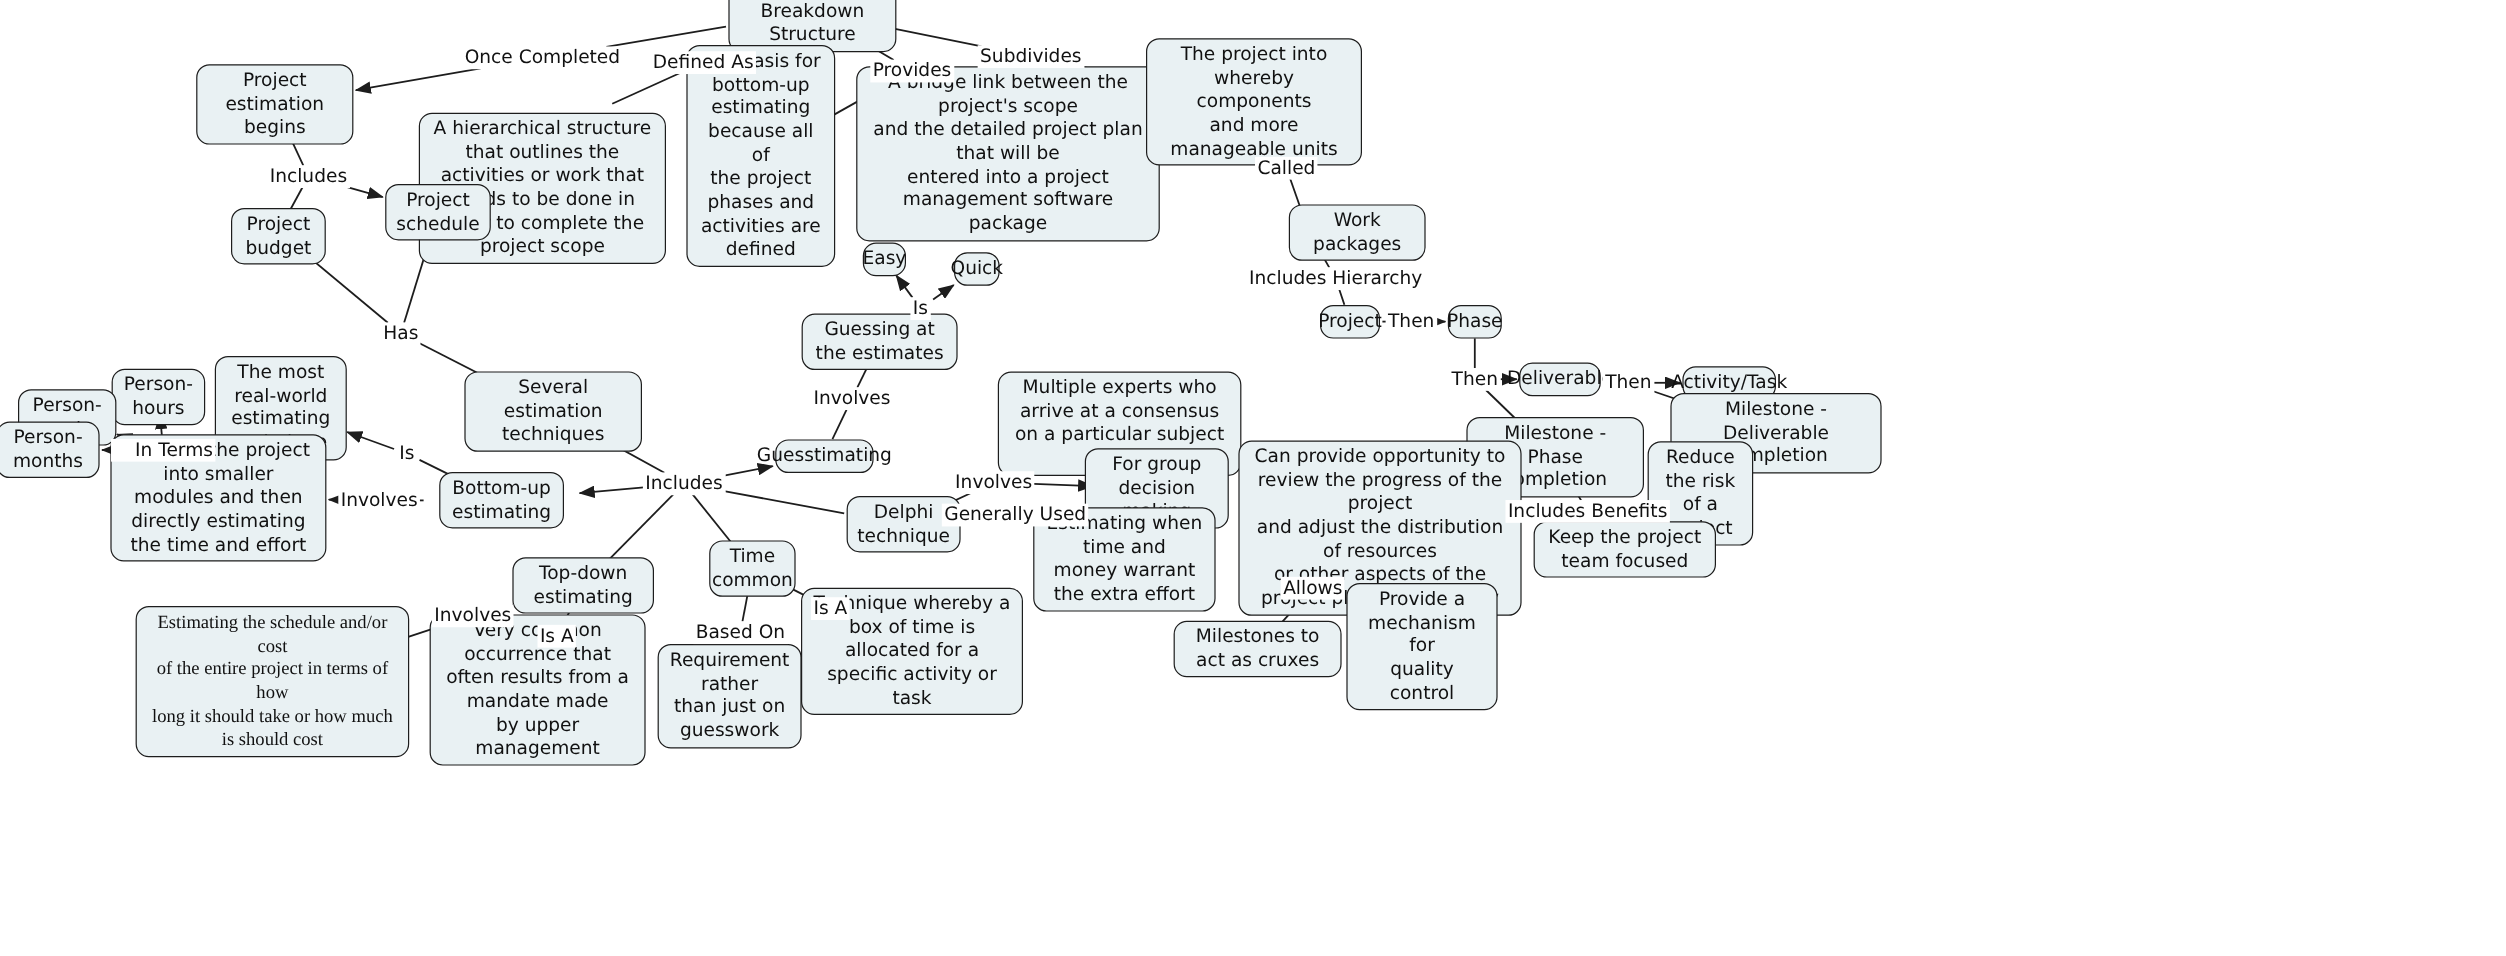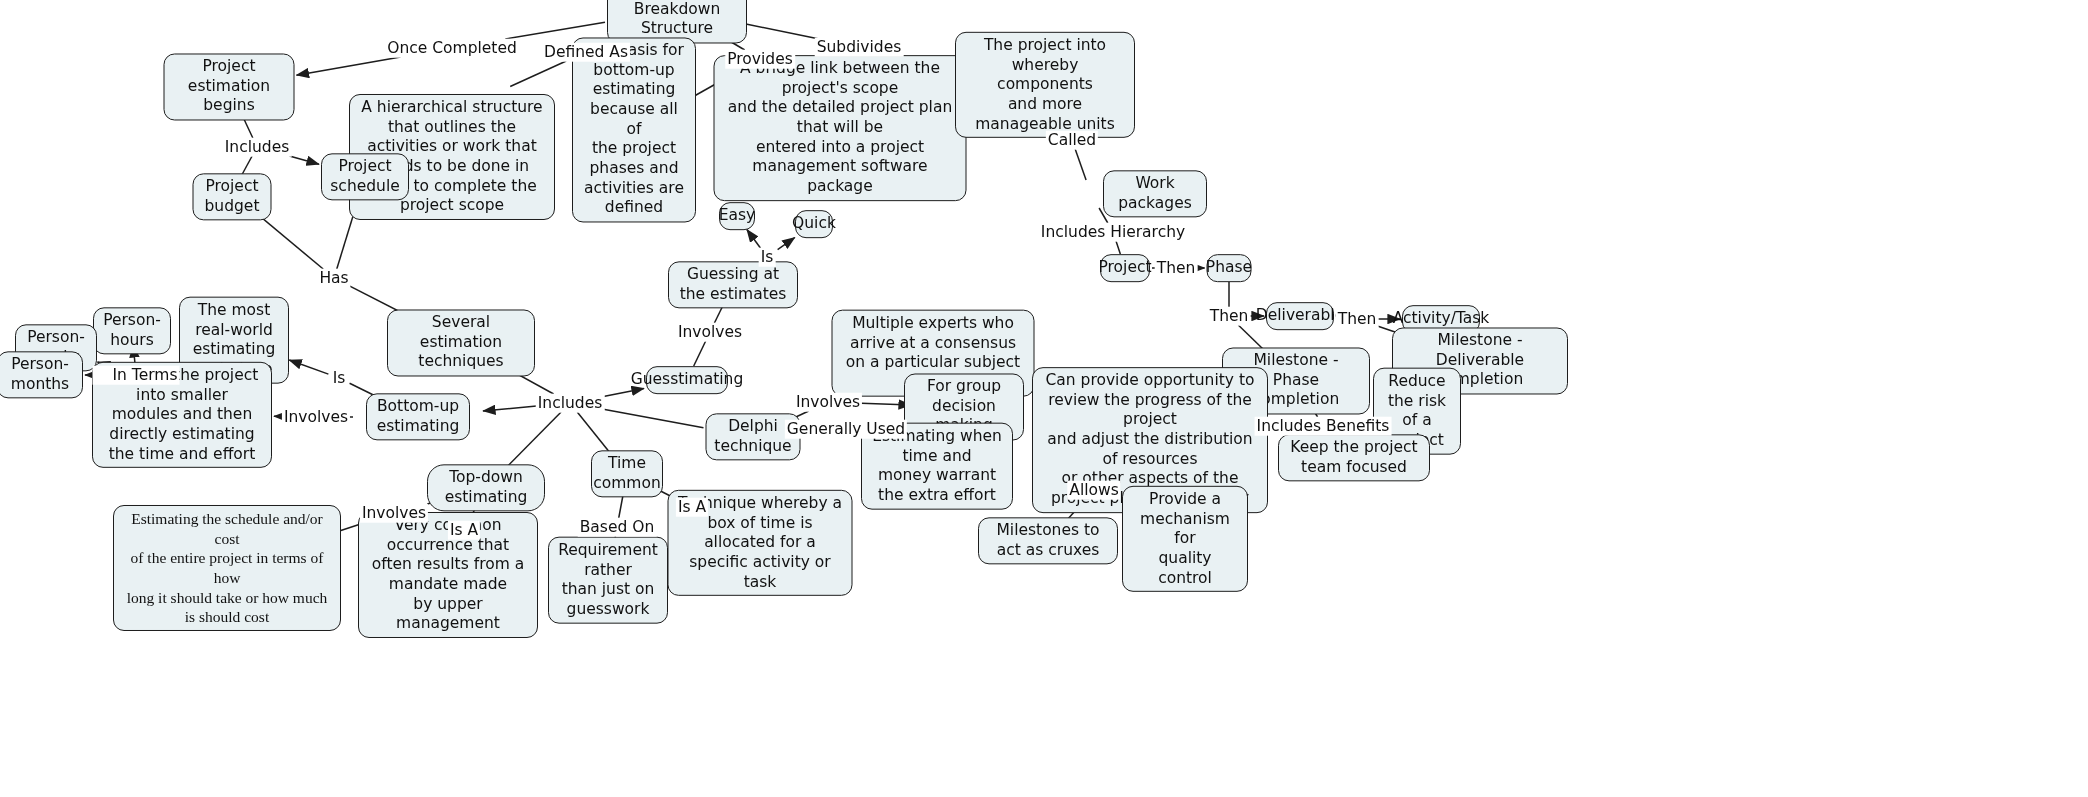--- a/index.html
+++ b/index.html
@@ -139,21 +139,21 @@
 estimating because all of
 the project phases and
 activities are defined</div>
       <div class="node" style="left: 840px; top: 128px; width: 253px; min-height: 49px;">A bridge link between the project's scope
 and the detailed project plan that will be
 entered into a project management software package</div>
       <div class="node" style="left: 1045px; top: 85px; width: 180px; min-height: 36px;">The project into whereby components
 and more manageable units</div>
       <div class="node" style="left: 232px; top: 197px; width: 79px; min-height: 24px;">Project budget</div>
       <div class="node" style="left: 365px; top: 177px; width: 88px; min-height: 24px;">Project schedule</div>
-      <div class="node" style="left: 1155px; top: 194px; width: 104px; min-height: 24px;">Work packages</div>
+      <div class="node" style="left: 1131px; top: 194px; width: 114px; min-height: 24px;">Work packages</div>
       <div class="node" style="left: 737px; top: 216px; width: 36px; min-height: 23px;">Easy</div>
       <div class="node" style="left: 814px; top: 224px; width: 38px; min-height: 23px;">Quick</div>
       <div class="node" style="left: 1125px; top: 268px; width: 50px; min-height: 24px;">Project</div>
       <div class="node" style="left: 1229px; top: 268px; width: 45px; min-height: 24px;">Phase</div>
       <div class="node" style="left: 733px; top: 285px; width: 130px; min-height: 24px;">Guessing at the estimates</div>
       <div class="node" style="left: 1300px; top: 316px; width: 68px; min-height: 24px;">Deliverable</div>
       <div class="node" style="left: 1441px; top: 319px; width: 78px; min-height: 24px;">Activity/Task</div>
       <div class="node" style="left: 132px; top: 331px; width: 78px; min-height: 24px;">Person-hours</div>
       <div class="node" style="left: 56px; top: 348px; width: 82px; min-height: 24px;">Person-weeks</div>
       <div class="node" style="left: 234px; top: 340px; width: 110px; min-height: 36px;">The most real-world
@@ -174,21 +174,21 @@
       <div class="node" style="left: 1417px; top: 411px; width: 88px; min-height: 36px;">Reduce the risk
 of a project</div>
       <div class="node" style="left: 1150px; top: 440px; width: 236px; min-height: 62px;">Can provide opportunity to
 review the progress of the project
 and adjust the distribution of resources
 or other aspects of the project plan as necessary</div>
       <div class="node" style="left: 753px; top: 437px; width: 95px; min-height: 24px;">Delphi technique</div>
       <div class="node" style="left: 1354px; top: 458px; width: 152px; min-height: 24px;">Keep the project team focused</div>
       <div class="node" style="left: 937px; top: 466px; width: 152px; min-height: 36px;">Estimating when time and
 money warrant the extra effort</div>
-      <div class="node" style="left: 486px; top: 488px; width: 118px; min-height: 24px; border-radius: 17px;">Top-down estimating</div>
+      <div class="node" style="left: 486px; top: 488px; width: 118px; min-height: 24px;">Top-down estimating</div>
       <div class="node" style="left: 627px; top: 474px; width: 72px; min-height: 24px;">Time common</div>
       <div class="node" style="left: 760px; top: 543px; width: 185px; min-height: 36px;">Technique whereby a box of time is
 allocated for a specific activity or task</div>
       <div class="node" style="left: 1048px; top: 541px; width: 140px; min-height: 24px;">Milestones to act as cruxes</div>
       <div class="node" style="left: 1185px; top: 539px; width: 126px; min-height: 36px;">Provide a mechanism for
 quality control</div>
       <div class="node" style="left: 227px; top: 568px; width: 228px; min-height: 49px; font-family: Liberation Serif, serif;">Estimating the schedule and/or cost
 of the entire project in terms of how
 long it should take or how much is should cost</div>
       <div class="node" style="left: 608px; top: 580px; width: 120px; min-height: 36px;">Requirement rather

